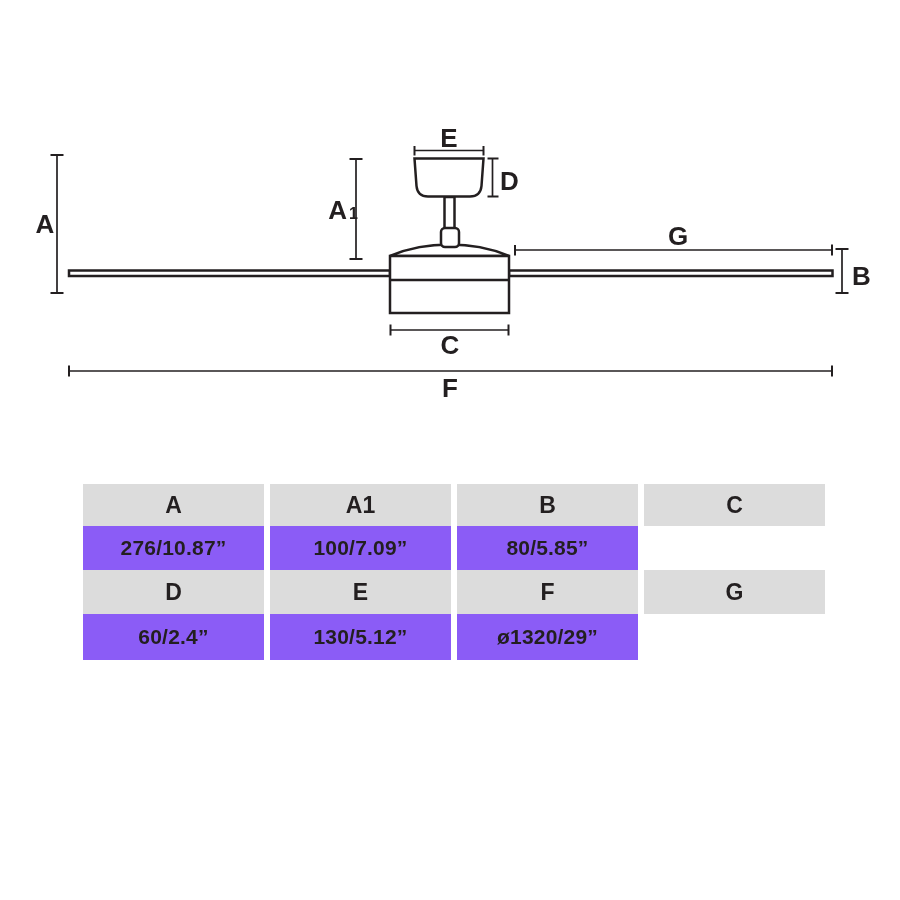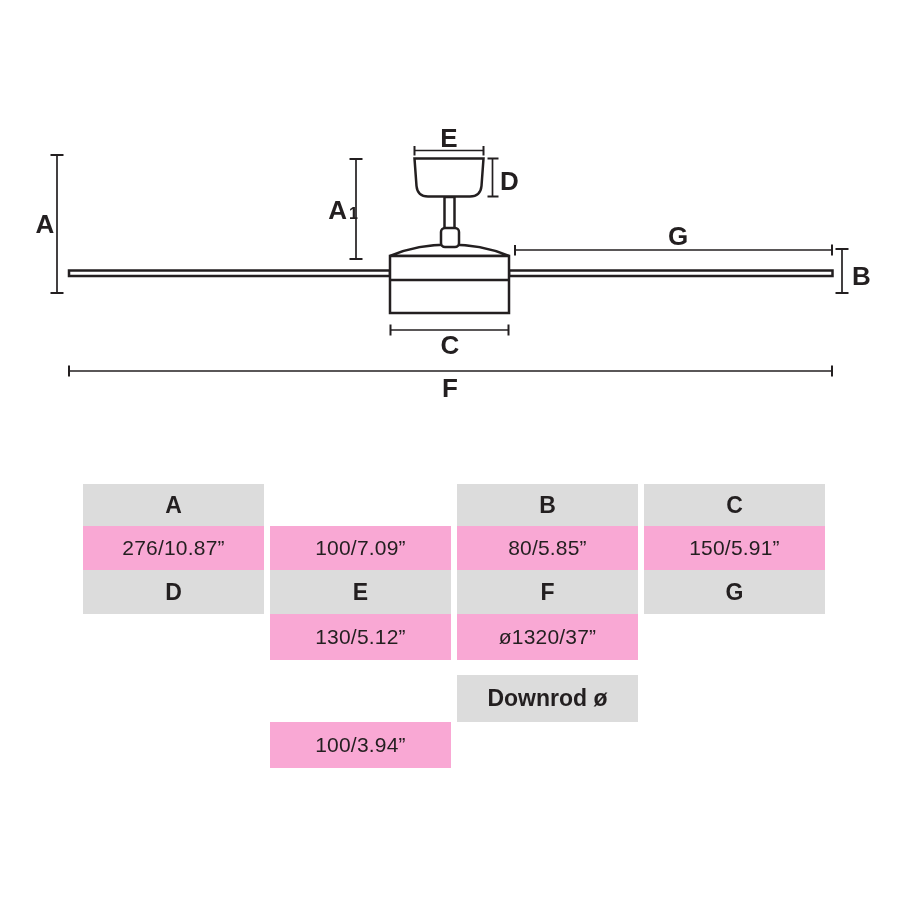--- a/index.html
+++ b/index.html
@@ -32,23 +32,23 @@
     grid-template-columns:repeat(4,1fr);
     grid-template-rows:42px 44px 44px 46px 15px 47px 46px;
     column-gap:6px;
   }
   .th{
     background:#dcdcdc;
     display:flex;align-items:center;justify-content:center;
     font-size:23px;font-weight:700;color:#231f20;
   }
   .td{
-    background:#f9a8d4;
+    background:#8b5cf6;
     display:flex;align-items:center;justify-content:center;
-    font-size:21px;font-weight:400;color:#231f20;
+    font-size:21px;font-weight:700;color:#231f20;
     letter-spacing:0.2px;
   }
 </style>
 </head>
 <body>
 
 <div id="canvas">
 
   <svg id="fan-diagram" width="900" height="460" viewBox="0 0 900 460" xmlns="http://www.w3.org/2000/svg">
 
@@ -101,34 +101,33 @@
 
     <path class="dim" d="M69 371 H832"></path>
     <path class="tick" d="M69 365.5 V376.5"></path>
     <path class="tick" d="M832 365.5 V376.5"></path>
     <text class="dim-label" x="450" y="397" text-anchor="middle">F</text>
   </svg>
 
   <div class="spec-table">
 
     <div class="th" style="grid-row:1;grid-column:1">A</div>
+    <div class="th" style="grid-row:1;grid-column:2">A1</div>
     <div class="th" style="grid-row:1;grid-column:3">B</div>
     <div class="th" style="grid-row:1;grid-column:4">C</div>
 
     <div class="td" style="grid-row:2;grid-column:1">276/10.87”</div>
     <div class="td" style="grid-row:2;grid-column:2">100/7.09”</div>
     <div class="td" style="grid-row:2;grid-column:3">80/5.85”</div>
-    <div class="td" style="grid-row:2;grid-column:4">150/5.91”</div>
 
     <div class="th" style="grid-row:3;grid-column:1">D</div>
     <div class="th" style="grid-row:3;grid-column:2">E</div>
     <div class="th" style="grid-row:3;grid-column:3">F</div>
     <div class="th" style="grid-row:3;grid-column:4">G</div>
 
+    <div class="td" style="grid-row:4;grid-column:1">60/2.4”</div>
     <div class="td" style="grid-row:4;grid-column:2">130/5.12”</div>
-    <div class="td" style="grid-row:4;grid-column:3">ø1320/37”</div>
+    <div class="td" style="grid-row:4;grid-column:3">ø1320/29”</div>
 
-    <div class="th" style="grid-row:6;grid-column:3">Downrod ø</div>
 
-    <div class="td" style="grid-row:7;grid-column:2">100/3.94”</div>
   </div>
 
 </div>
 
 </body></html>

